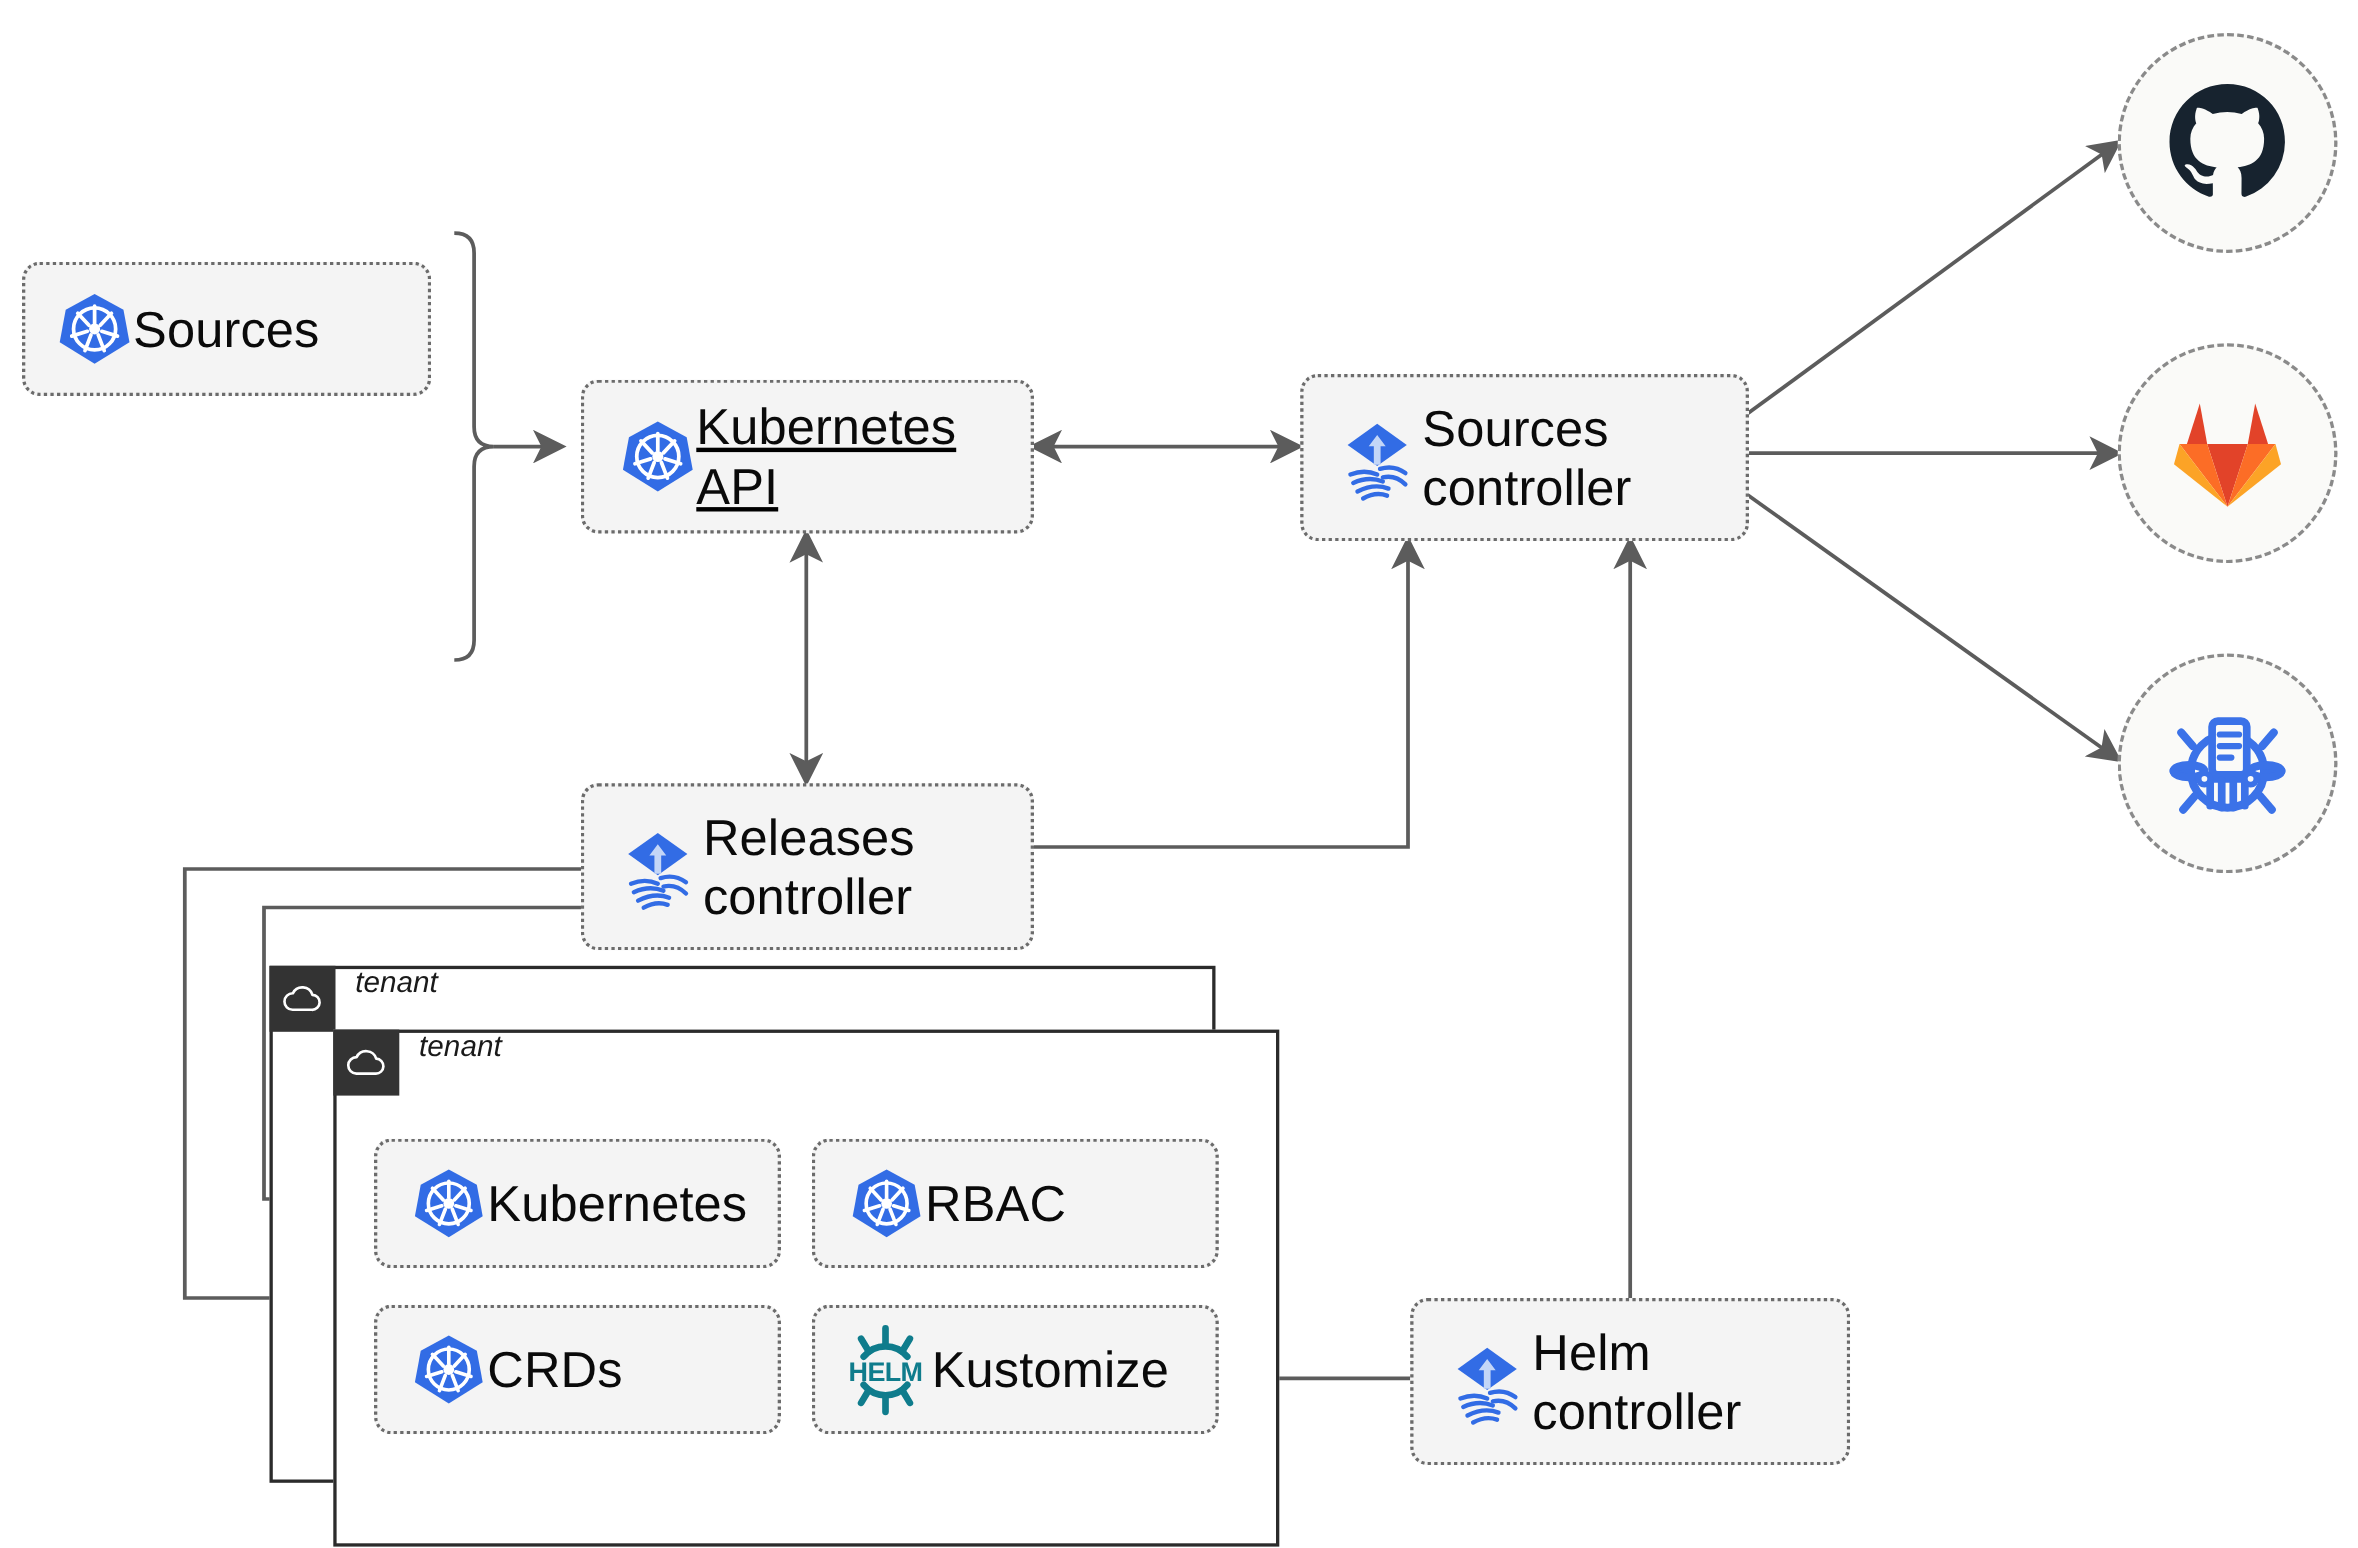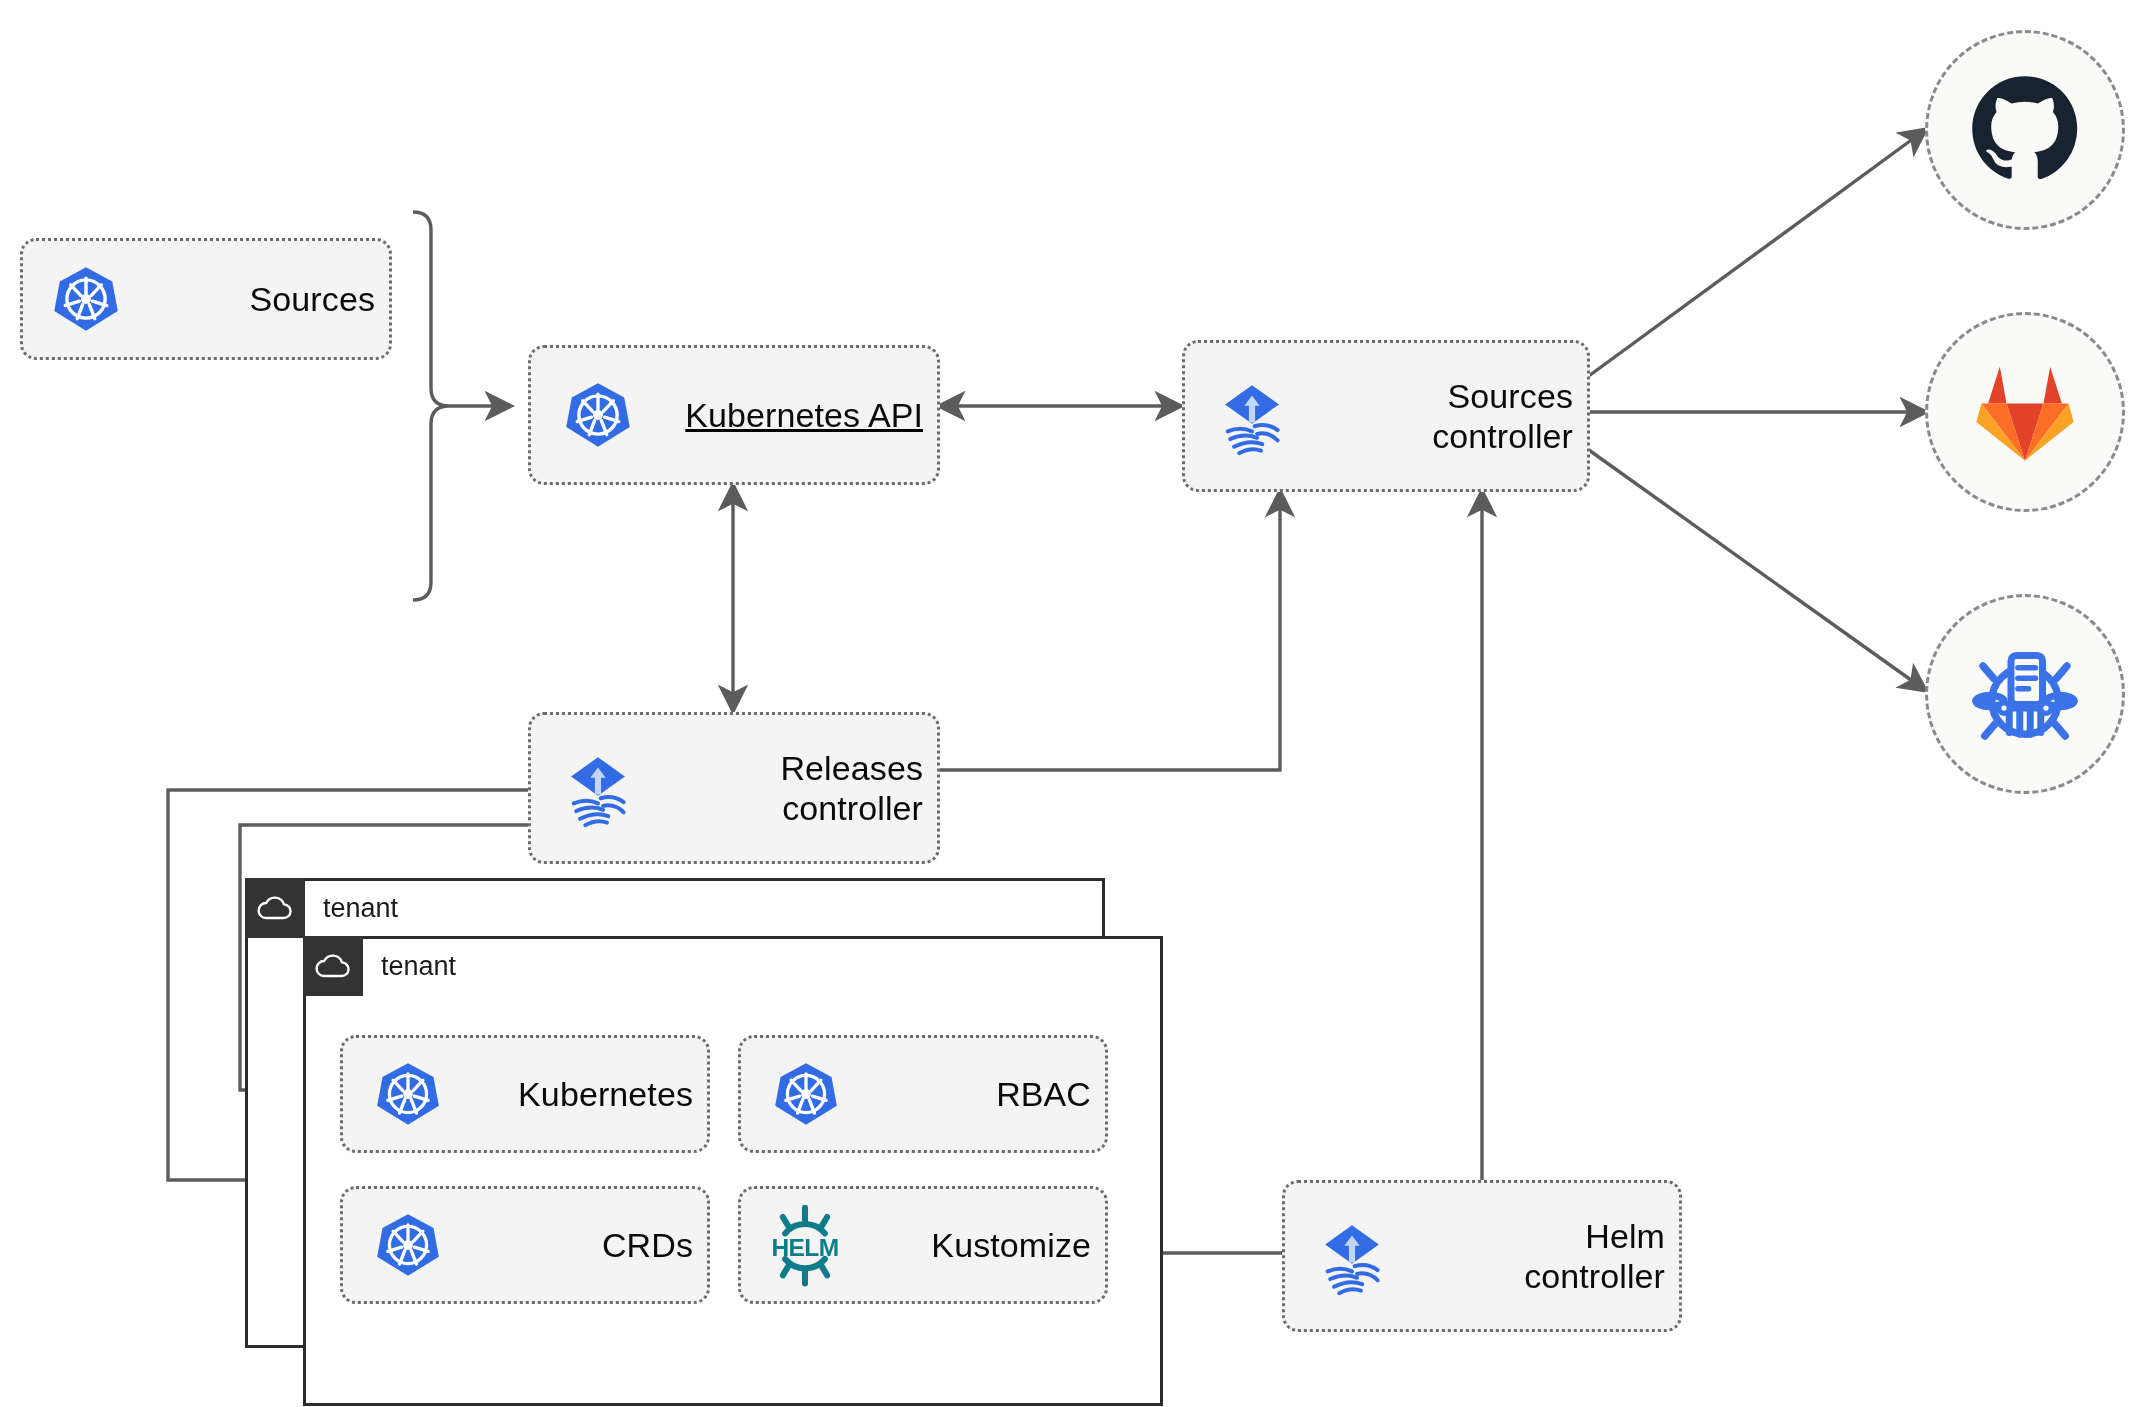--- a/index.html
+++ b/index.html
@@ -14,23 +14,23 @@
     background:#f4f4f4;
     border:3px dotted #6b6b6b;
     border-radius:16px;
     display:flex;
     align-items:center;
     z-index:3;
   }
   .node .ico{flex:0 0 auto;display:flex;align-items:center;justify-content:center;}
   .node .lbl{
     flex:1 1 auto;
-    text-align:right;
+    text-align:left;
     color:#0a0a0a;
-    font-size:34px;
+    font-size:46px;
     line-height:1.18;
     letter-spacing:.1px;
     padding-right:14px;
     white-space:pre-line;
   }
 
   
   .circ{
     position:absolute;
     box-sizing:border-box;
@@ -47,22 +47,23 @@
     position:absolute;
     box-sizing:border-box;
     background:#ffffff;
     border:3px solid #2b2b2b;
     z-index:2;
   }
   .tenant .tab{
     position:absolute;
     left:-3px;top:-3px;
     height:60px;
-    display:flex;align-items:center;
+    display:flex;
     background:transparent;
+    font-style:italic;
   }
   .tenant .tabicon{
     width:60px;height:60px;
     background:#333333;
     display:flex;align-items:center;justify-content:center;
   }
   .tenant .tabtext{
     color:#1a1a1a;
     font-size:27px;
     padding-left:18px;

